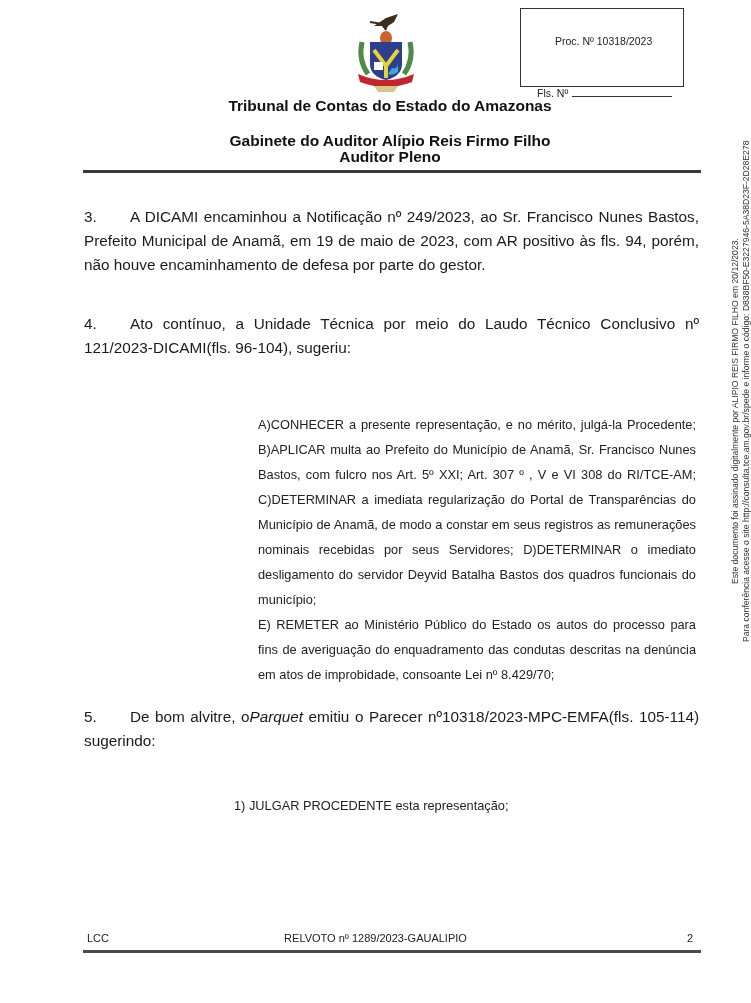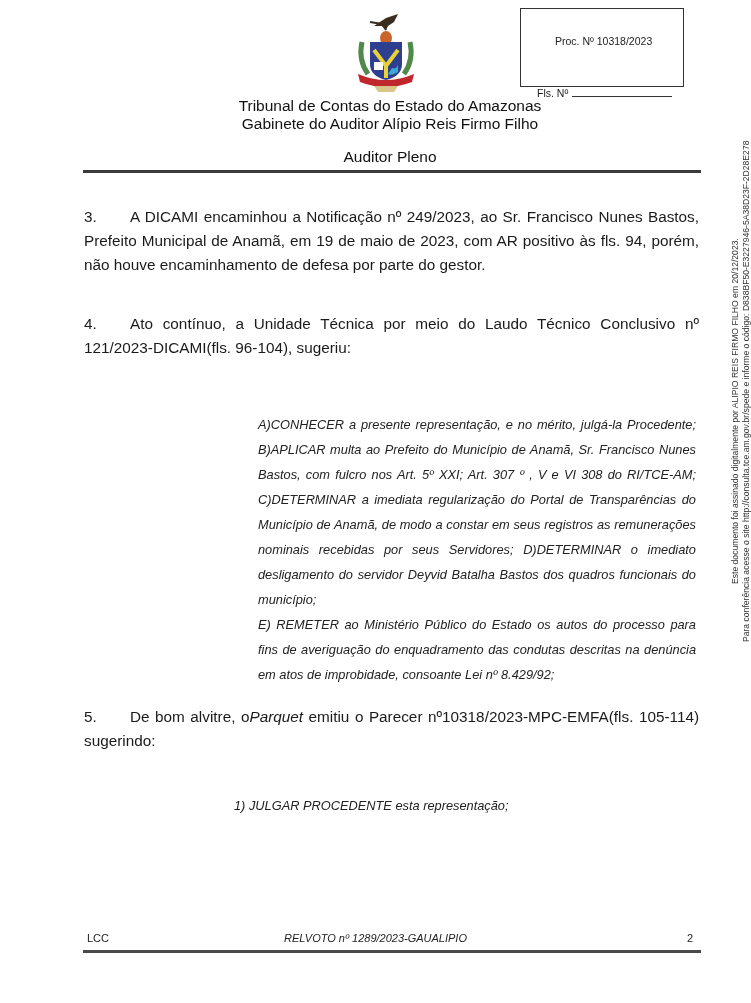--- a/index.html
+++ b/index.html
@@ -16,23 +16,23 @@
   .proc-box {
     left: 520px; top: 8px; width: 164px; height: 79px;
     border: 1.5px solid #333; box-sizing: border-box;
   }
   .proc-line { position: absolute; font-size: 10.5px; color: #222; white-space: nowrap; }
   .proc-num { left: 34px; top: 26px; }
   .fls { left: 16px; top: 51px; margin-top: 26px; }
   .fls .blank { display: inline-block; width: 100px; border-bottom: 1px solid #333; margin-left: 4px; height: 10px; vertical-align: baseline; }
 
   
-  .hdr { left: 80px; width: 620px; text-align: center; font-weight: normal; font-size: 15.5px; color: #111; }
+  .hdr { left: 80px; width: 620px; text-align: center; font-weight: bold; font-size: 15.5px; color: #111; }
   .hdr1 { top: 97px; }
-  .hdr2 { top: 115px; }
+  .hdr2 { top: 132px; }
   .hdr3 { top: 148px; }
   .rule-top { left: 83px; top: 170px; width: 618px; height: 3px; background: #3a3a3a; }
 
   
   .side {
     position: absolute; white-space: nowrap; font-size: 8.6px; color: #333;
     transform-origin: 0 0; transform: rotate(-90deg);
   }
   .side1 { left: 730px; top: 584px; }
   .side2 { left: 741px; top: 642px; }
@@ -47,26 +47,26 @@
   .p4 { top: 312px; }
   .p5 { top: 705px; }
 
   
   .quote {
     position: absolute; left: 258px; width: 438px;
     font-size: 12.8px; line-height: 25px; text-align: justify; color: #222;
   }
   .q1 { top: 412px; }
   .q2 { top: 793px; left: 234px; width: 462px; }
-  .quote p { margin: 0; font-style: italic; }
+  .quote p { margin: 0; }
 
   
   .foot { font-size: 11px; color: #222; top: 932px; }
   .foot-left { left: 87px; }
-  .foot-center { left: 0; width: 751px; text-align: center; font-style: italic; }
+  .foot-center { left: 0; width: 751px; text-align: center; }
   .foot-right { left: 687px; }
   .rule-bottom { left: 83px; top: 950px; width: 618px; height: 2.5px; background: #4a4a4a; }
 </style>
 </head>
 <body>
 
 <div class="abs logo">
   <svg width="68" height="82" viewBox="0 0 68 82">
 
     <path d="M22 14 L34 6 L46 2 L42 10 L36 14 L34 18 L30 14 Z" fill="#3a2e1e"></path>
@@ -105,21 +105,21 @@
 <div class="para p3">
   <span class="num">3.</span><span>A DICAMI encaminhou a Notificação nº 249/2023, ao Sr. Francisco Nunes Bastos, Prefeito Municipal de Anamã, em 19 de maio de 2023, com AR positivo às fls. 94, porém, não houve encaminhamento de defesa por parte do gestor.</span>
 </div>
 
 <div class="para p4">
   <span class="num">4.</span><span>Ato contínuo, a Unidade Técnica por meio do Laudo Técnico Conclusivo nº 121/2023-DICAMI(fls. 96-104), sugeriu:</span>
 </div>
 
 <div class="quote q1">
   <p>A)CONHECER a presente representação, e no mérito, julgá-la Procedente; B)APLICAR multa ao Prefeito do Município de Anamã, Sr. Francisco Nunes Bastos, com fulcro nos Art. 5º XXI; Art. 307 º , V e VI 308 do RI/TCE-AM; C)DETERMINAR a imediata regularização do Portal de Transparências do Município de Anamã, de modo a constar em seus registros as remunerações nominais recebidas por seus Servidores; D)DETERMINAR o imediato desligamento do servidor Deyvid Batalha Bastos dos quadros funcionais do município;</p>
-  <p>E) REMETER ao Ministério Público do Estado os autos do processo para fins de averiguação do enquadramento das condutas descritas na denúncia em atos de improbidade, consoante Lei nº 8.429/92;</p>
+  <p>E) REMETER ao Ministério Público do Estado os autos do processo para fins de averiguação do enquadramento das condutas descritas na denúncia em atos de improbidade, consoante Lei nº 8.429/70;</p>
 </div>
 
 <div class="para p5">
   <span class="num">5.</span><span>De bom alvitre, o</span><i>Parquet</i><span> emitiu o Parecer nº10318/2023-MPC-EMFA(fls. 105-114) sugerindo:</span>
 </div>
 
 <div class="quote q2">
   <p>1) JULGAR PROCEDENTE esta representação;</p>
 </div>
 

